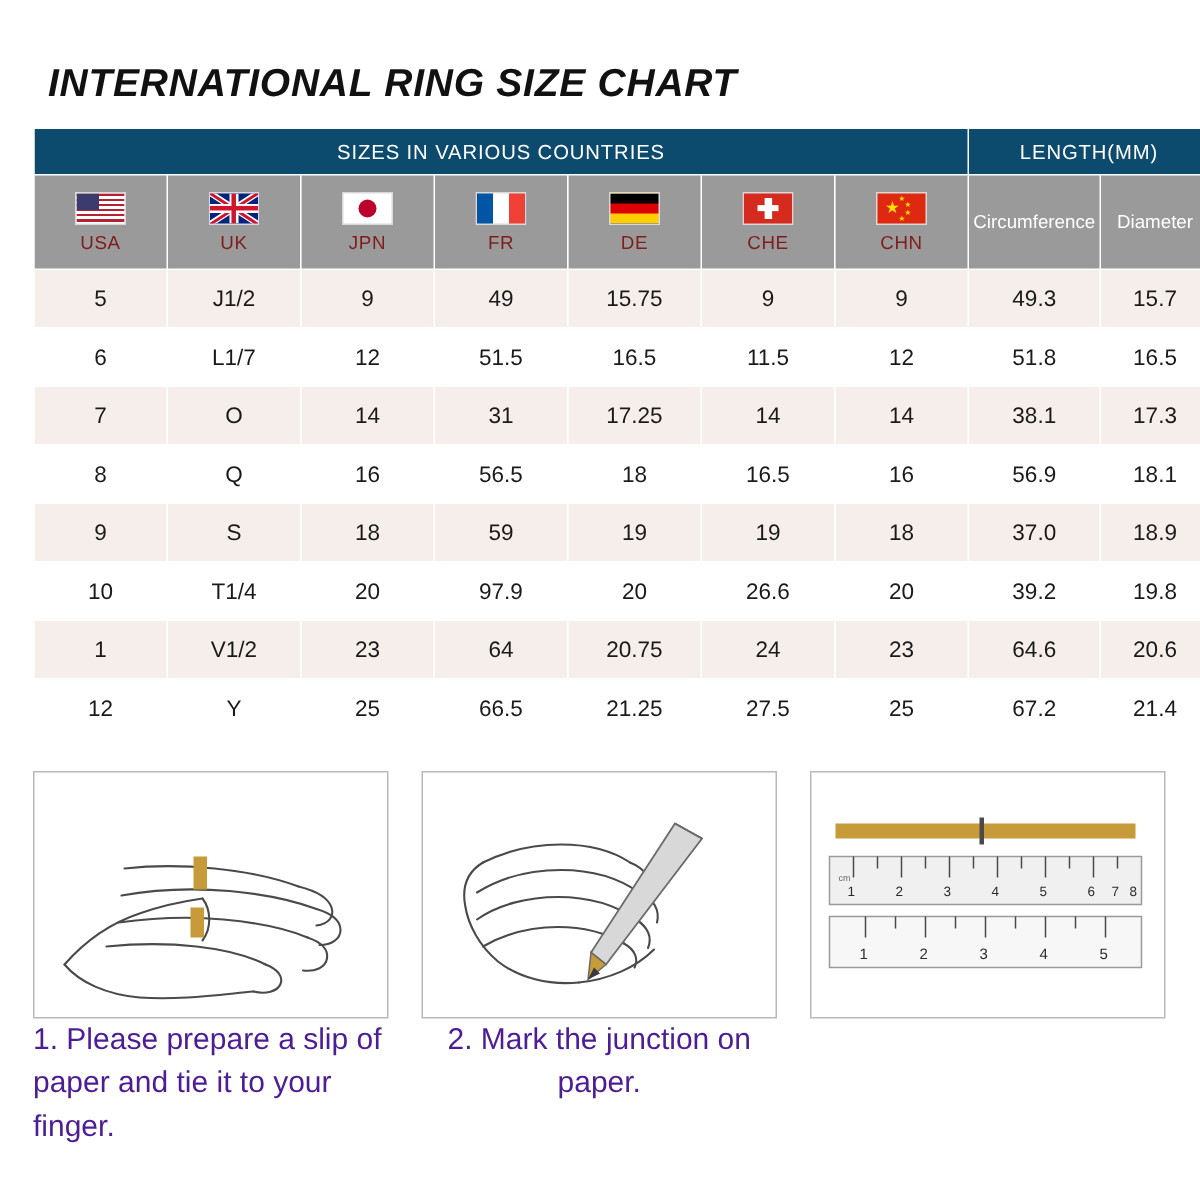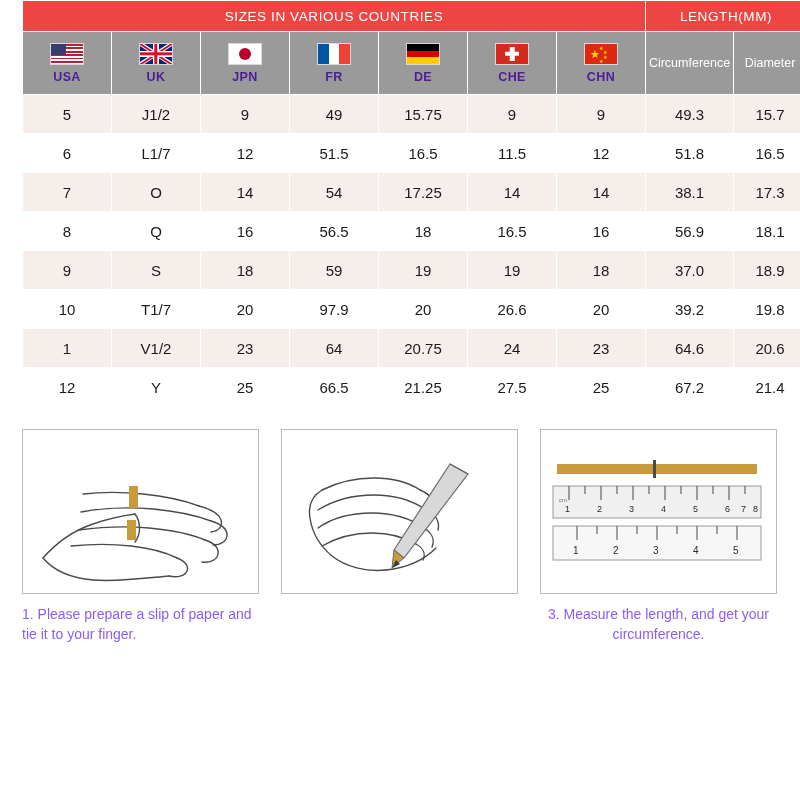--- a/index.html
+++ b/index.html
@@ -37,21 +37,21 @@
     table-layout: fixed;
     margin-left: 0;
   }
   table.chart td, table.chart th {
     border: 1px solid #ffffff;
     padding: 0;
     text-align: center;
     vertical-align: middle;
   }
   .grouphdr {
-    background: #ef4444;
+    background: #0c4a6e;
     color: #ffffff;
     font-size: 13.5px;
     letter-spacing: 0.6px;
     height: 30px;
     font-weight: normal;
   }
   .flagrow td {
     background: #9a9a9a;
     color: #ffffff;
     height: 62px;
@@ -68,23 +68,22 @@
     width: 34px;
     height: 22px;
     border: 1px solid #d9d9d9;
     position: relative;
     overflow: hidden;
     box-sizing: border-box;
     background: #fff;
   }
   .ccode {
     font-size: 12.5px;
-    color: #4c1d95;
+    color: #7f1d1d;
     letter-spacing: 0.4px;
-    font-weight: bold;
   }
   .lencell {
     background: #9a9a9a;
     color: #ffffff;
     font-size: 12.5px;
     height: 62px;
     margin-left: 16px;
   }
   tbody tr td {
     height: 38px;
@@ -164,34 +163,34 @@
   .step .frame {
     width: 237px;
     height: 165px;
     border: 1px solid #b9b9b9;
     background: #ffffff;
     box-sizing: border-box;
     position: relative;
     overflow: hidden;
   }
   .step .caption {
-    margin-top: 10px;
-    font-size: 14px;
+    font-size: 20px;
     line-height: 1.45;
     text-align: center;
-    color: #8b5cf6;
+    color: #4c1d95;
   }
   .step.first .caption { text-align: left; }
   svg { display: block; }
 </style>
 </head>
 <body>
 
 <div class="page">
 
+  <div class="title">INTERNATIONAL RING SIZE CHART</div>
 
   <table class="chart">
     <colgroup>
       <col style="width:89px">
         <col style="width:89px">
         <col style="width:89px">
       <col style="width:89px">
         <col style="width:89px">
         <col style="width:89px">
       <col style="width:89px">
@@ -293,21 +292,21 @@
         <td>16.5</td>
         <td>11.5</td>
         <td>12</td>
         <td>51.8</td>
         <td>16.5</td>
       </tr>
       <tr class="odd">
         <td>7</td>
         <td>O</td>
         <td>14</td>
-        <td>54</td>
+        <td>31</td>
         <td>17.25</td>
         <td>14</td>
         <td>14</td>
         <td>38.1</td>
         <td>17.3</td>
       </tr>
       <tr class="even">
         <td>8</td>
         <td>Q</td>
         <td>16</td>
@@ -324,21 +323,21 @@
         <td>18</td>
         <td>59</td>
         <td>19</td>
         <td>19</td>
         <td>18</td>
         <td>37.0</td>
         <td>18.9</td>
       </tr>
       <tr class="even">
         <td>10</td>
-        <td>T1/7</td>
+        <td>T1/4</td>
         <td>20</td>
         <td>97.9</td>
         <td>20</td>
         <td>26.6</td>
         <td>20</td>
         <td>39.2</td>
         <td>19.8</td>
       </tr>
       <tr class="odd">
         <td>1</td>
@@ -408,20 +407,21 @@
             <path d="M134 114 C141 118 144 124 141 130"></path>
           </g>
           <g>
             <polygon points="168,34 186,44 122,128 112,120" fill="#d8d8d8" stroke="#6a6a6a" stroke-width="1.2"></polygon>
             <polygon points="112,120 122,128 110,138" fill="#c79a3a" stroke="#6a6a6a" stroke-width="1"></polygon>
             <polygon points="110,138 114,130 118,134" fill="#3a3a3a"></polygon>
             <line x1="168" y1="34" x2="186" y2="44" stroke="#6a6a6a" stroke-width="1.2"></line>
           </g>
         </svg>
       </div>
+      <div class="caption">2. Mark the junction on paper.</div>
     </div>
 
     <div class="step">
       <div class="frame">
         <svg width="235" height="163" viewBox="0 0 235 163">
           <rect x="16" y="34" width="200" height="10" fill="#c79a3a"></rect>
           <rect x="112" y="30" width="3" height="18" fill="#4a4a4a"></rect>
 
           <g>
             <rect x="12" y="56" width="208" height="32" fill="#f0f0f0" stroke="#9a9a9a" stroke-width="1"></rect>
@@ -468,17 +468,16 @@
             <g fill="#2a2a2a" font-family="Liberation Sans, sans-serif" font-size="10">
               <text x="32" y="124">1</text>
                 <text x="72" y="124">2</text>
                 <text x="112" y="124">3</text>
               <text x="152" y="124">4</text>
                 <text x="192" y="124">5</text>
             </g>
           </g>
         </svg>
       </div>
-      <div class="caption">3. Measure the length, and get your circumference.</div>
     </div>
 
   </div>
 </div>
 
 </body></html>

